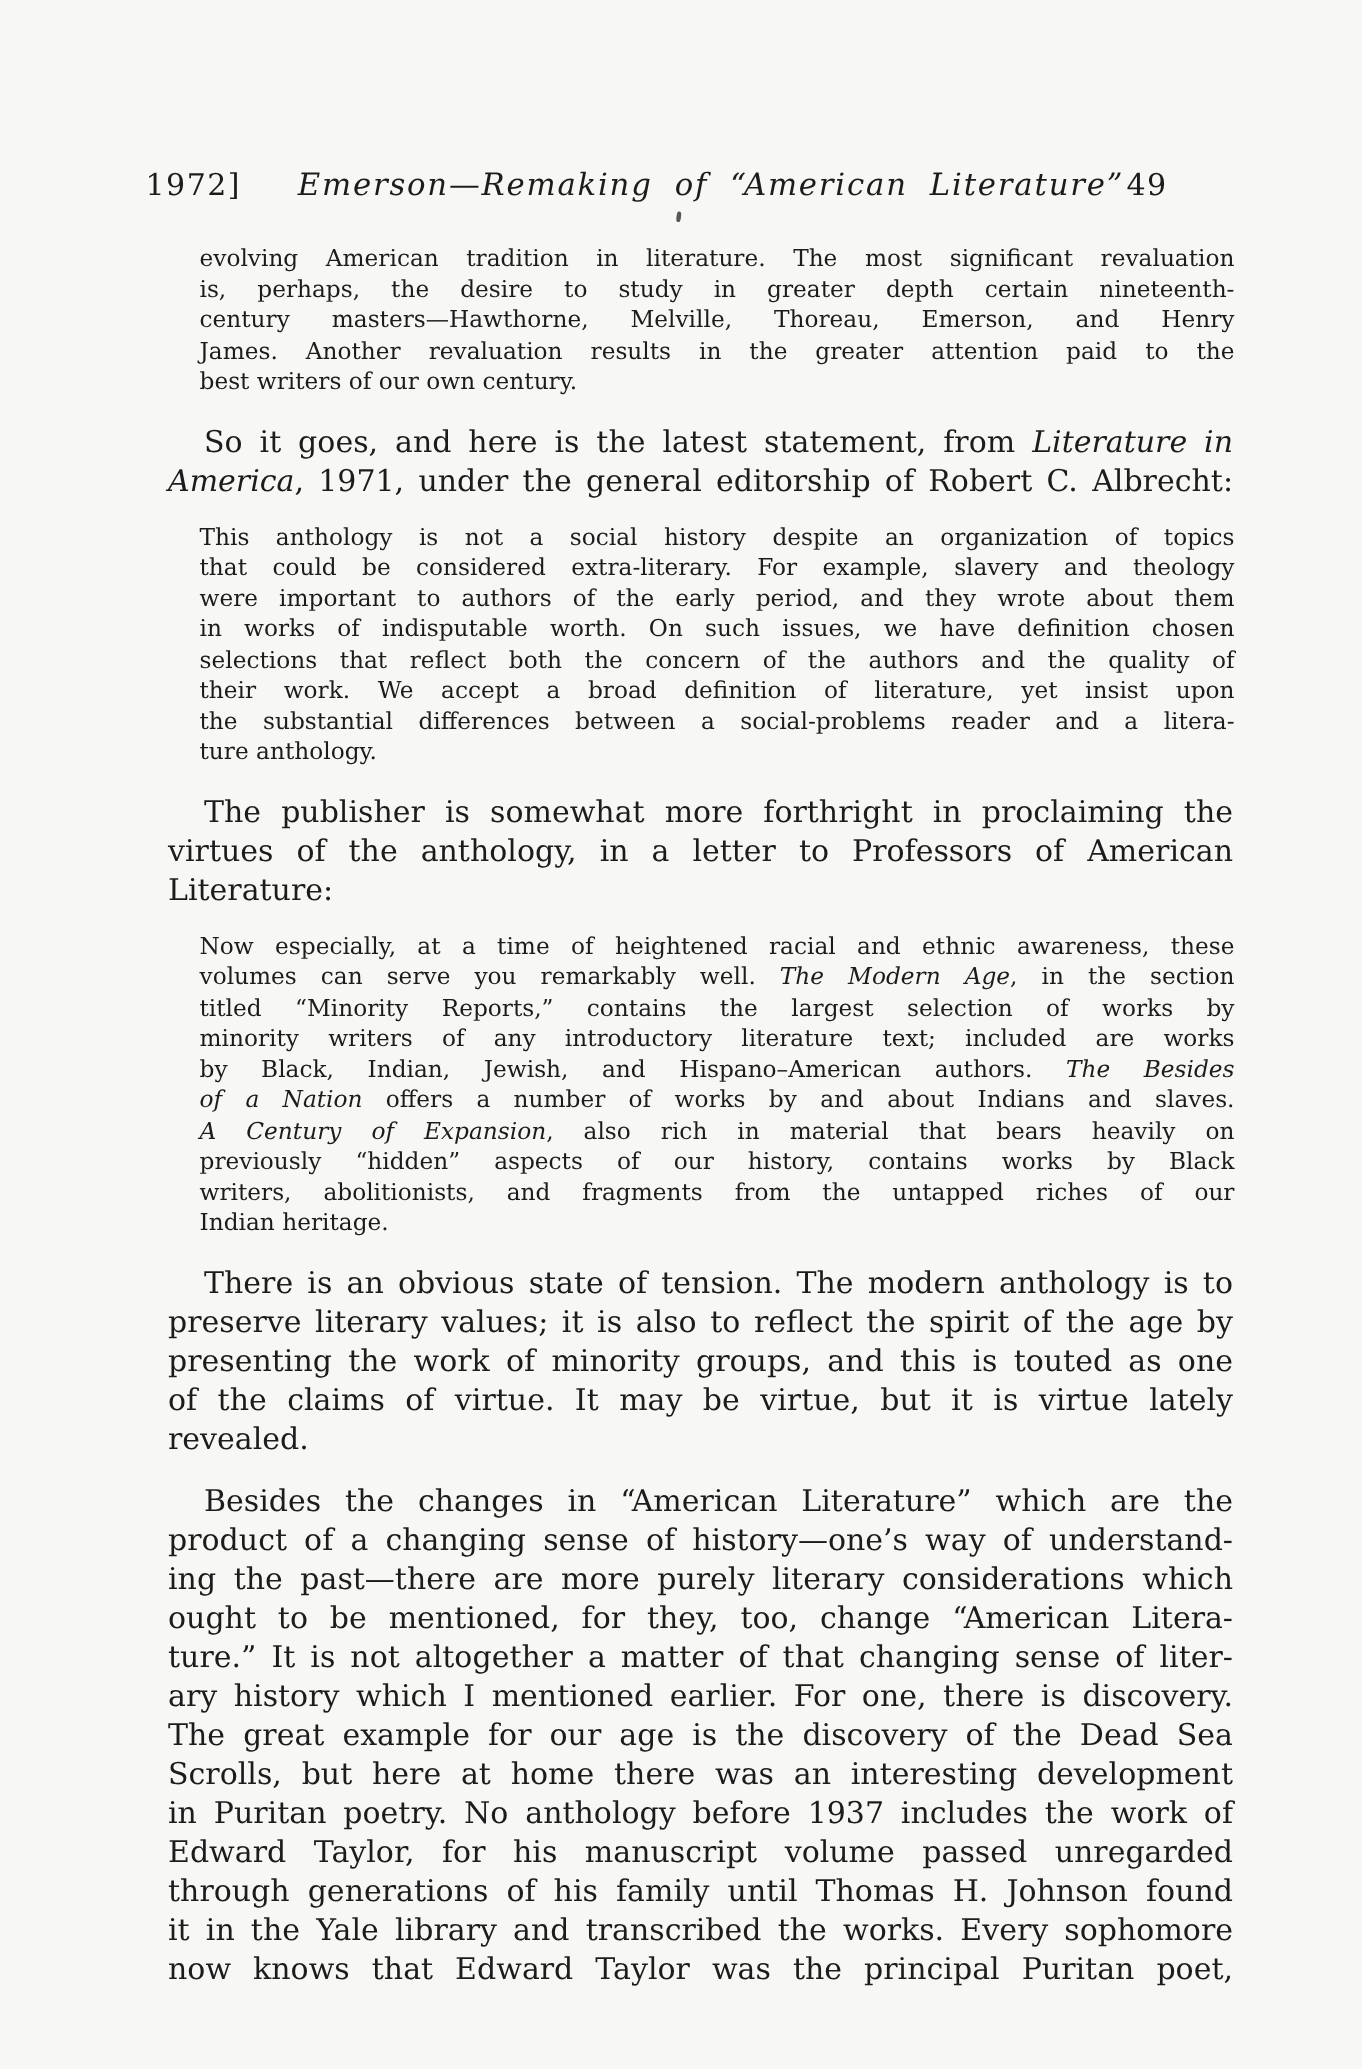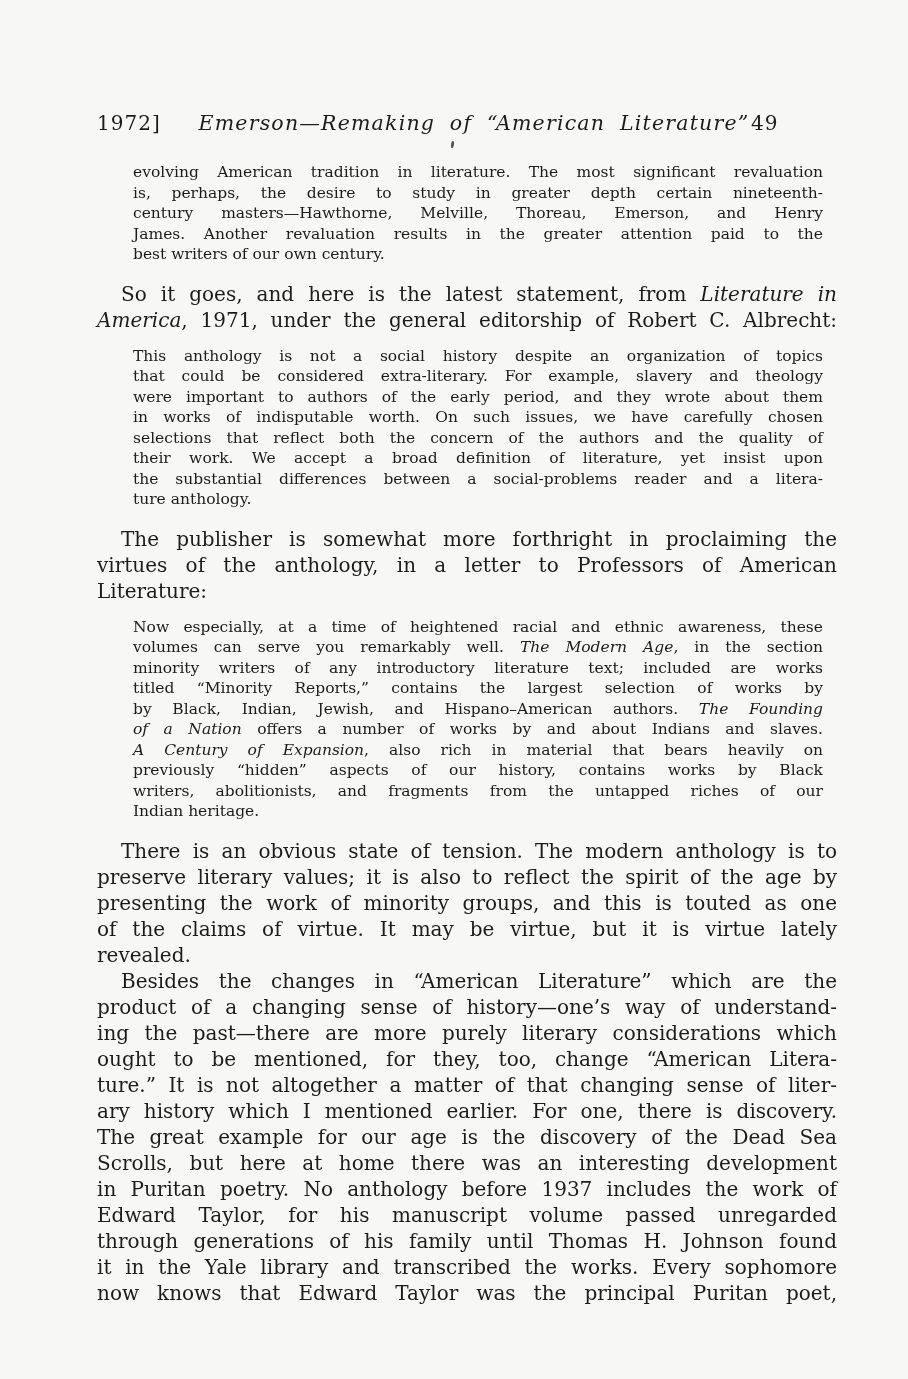--- a/index.html
+++ b/index.html
@@ -43,21 +43,21 @@
     letter-spacing: 1px;
   }
   .quote {
     font-size: 15.5px;
     line-height: 20.5px;
     margin: 13px 14px 16px 36px;
   }
   .para {
     font-size: 20px;
     line-height: 26px;
-    margin: 0;
+    margin: 15px;
   }
   .line {
     text-align: justify;
     text-align-last: justify;
   }
   .line.last { text-align-last: left; }
   .line.first-indent { text-indent: 24px; }
   .scan-speck {
     position: absolute;
     left: 451px; top: 141px;
@@ -88,37 +88,37 @@
         <div class="line last">best writers of our own century.</div>
       </div>
       <div class="para">
         <div class="line first-indent">So it goes, and here is the latest statement, from <i>Literature in</i></div>
         <div class="line"><i>America</i>, 1971, under the general editorship of Robert C. Albrecht:</div>
       </div>
       <div class="quote">
         <div class="line">This anthology is not a social history despite an organization of topics</div>
         <div class="line">that could be considered extra-literary. For example, slavery and theology</div>
         <div class="line">were important to authors of the early period, and they wrote about them</div>
-        <div class="line">in works of indisputable worth. On such issues, we have carefully chosen</div>
+        <div class="line">in works of indisputable worth. On such issues, we have definition chosen</div>
         <div class="line">selections that reflect both the concern of the authors and the quality of</div>
         <div class="line">their work. We accept a broad definition of literature, yet insist upon</div>
         <div class="line">the substantial differences between a social-problems reader and a litera-</div>
         <div class="line last">ture anthology.</div>
       </div>
       <div class="para">
         <div class="line first-indent">The publisher is somewhat more forthright in proclaiming the</div>
         <div class="line">virtues of the anthology, in a letter to Professors of American</div>
         <div class="line last">Literature:</div>
       </div>
       <div class="quote">
         <div class="line">Now especially, at a time of heightened racial and ethnic awareness, these</div>
         <div class="line">volumes can serve you remarkably well. <i>The Modern Age</i>, in the section</div>
+        <div class="line">titled “Minority Reports,” contains the largest selection of works by</div>
         <div class="line">minority writers of any introductory literature text; included are works</div>
-        <div class="line">titled “Minority Reports,” contains the largest selection of works by</div>
-        <div class="line">by Black, Indian, Jewish, and Hispano–American authors. <i>The Founding</i></div>
+        <div class="line">by Black, Indian, Jewish, and Hispano–American authors. <i>The Besides</i></div>
         <div class="line"><i>of a Nation</i> offers a number of works by and about Indians and slaves.</div>
         <div class="line"><i>A Century of Expansion</i>, also rich in material that bears heavily on</div>
         <div class="line">previously “hidden” aspects of our history, contains works by Black</div>
         <div class="line">writers, abolitionists, and fragments from the untapped riches of our</div>
         <div class="line last">Indian heritage.</div>
       </div>
       <div class="para">
         <div class="line first-indent">There is an obvious state of tension. The modern anthology is to</div>
         <div class="line">preserve literary values; it is also to reflect the spirit of the age by</div>
         <div class="line">presenting the work of minority groups, and this is touted as one</div>

